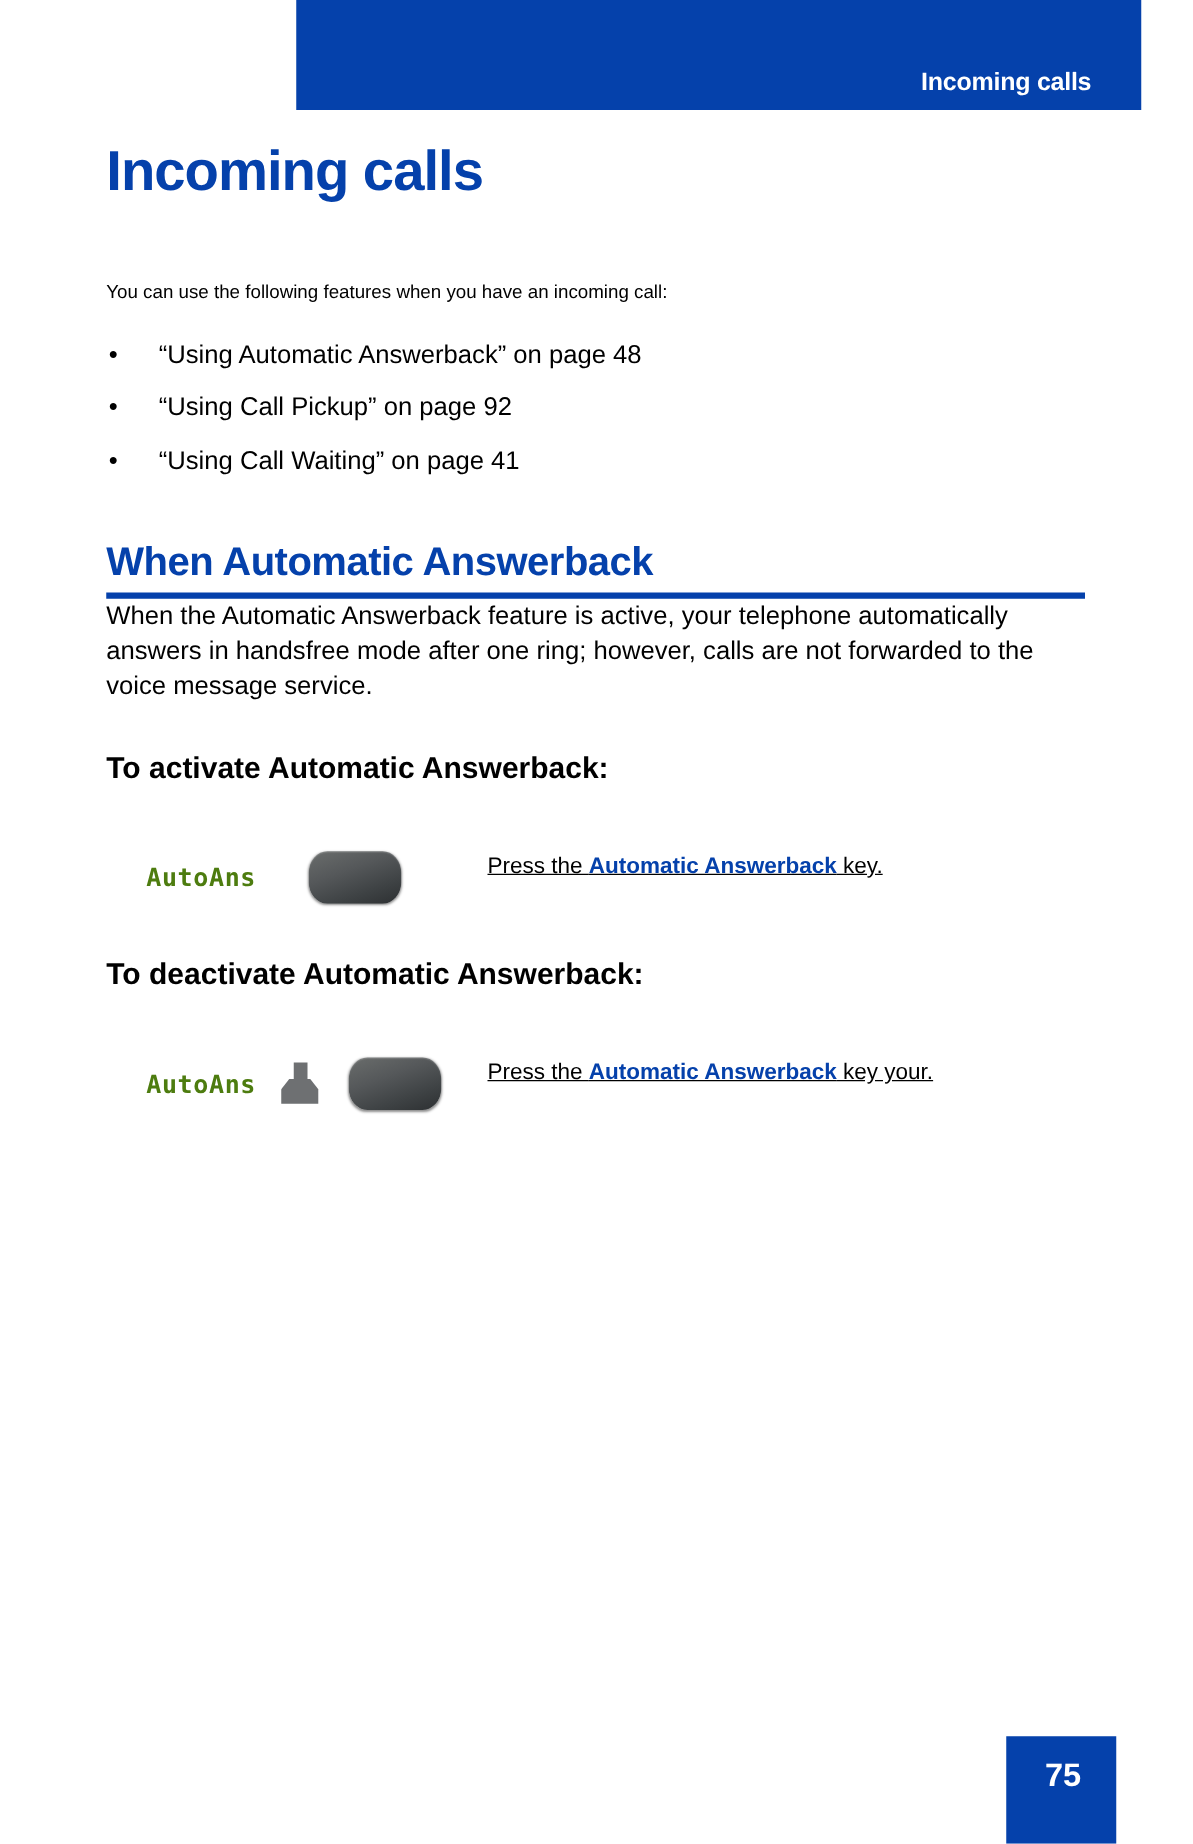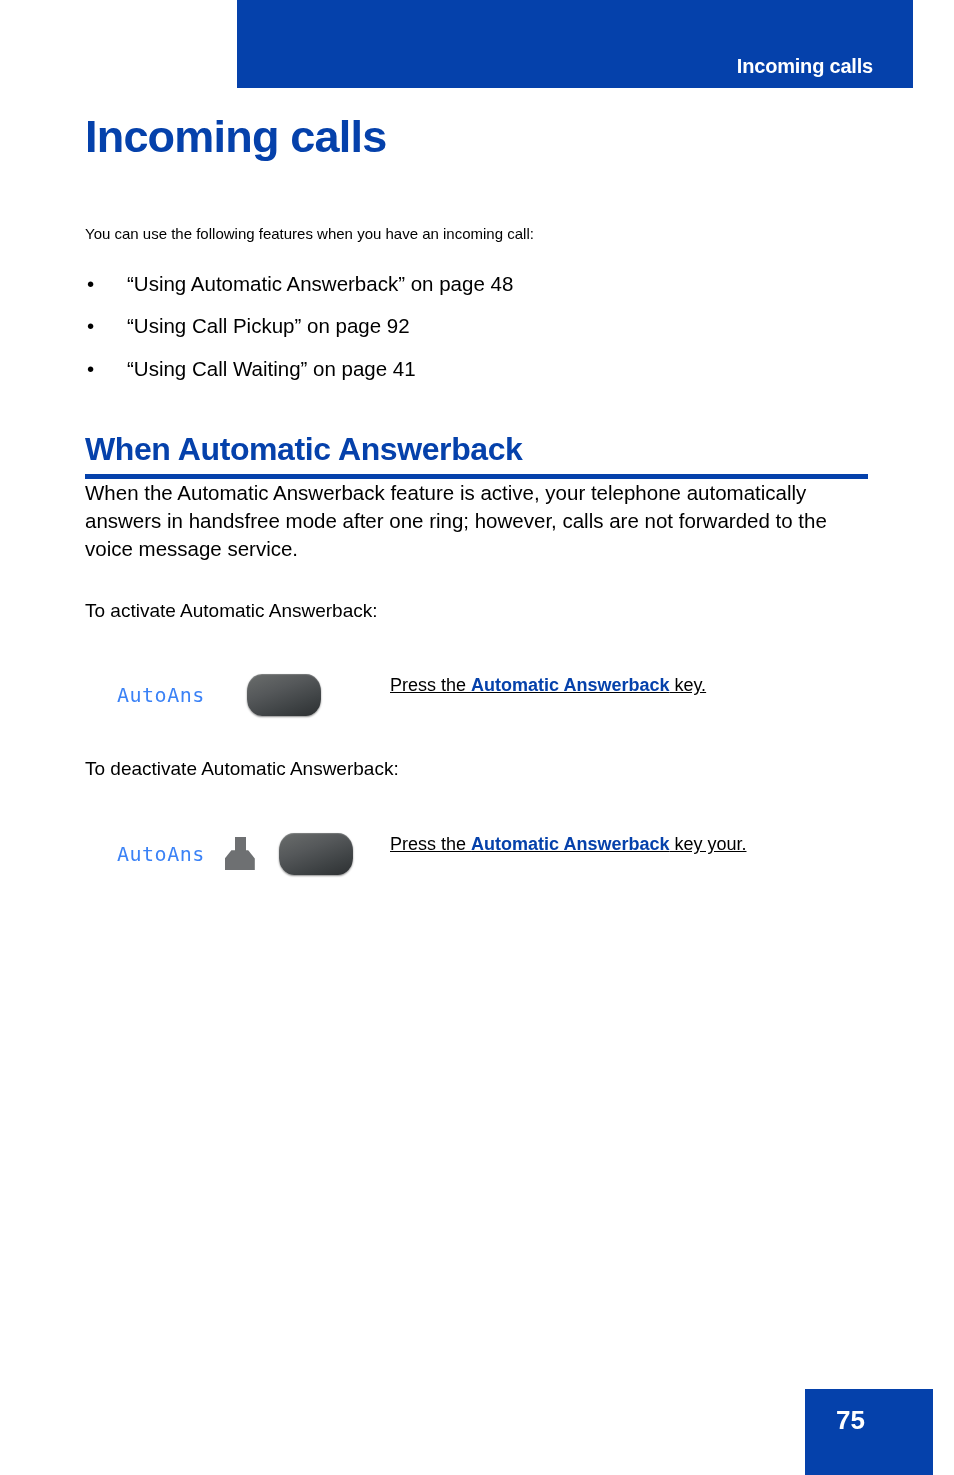--- a/index.html
+++ b/index.html
@@ -99,22 +99,22 @@
   p.body-para {
     margin: 0;
     font-size: 20.5px;
     line-height: 1.37;
     max-width: 790px;
   }
 
   h3.proc-heading {
     margin: 0;
     padding-top: 36px;
-    font-size: 19px;
-    font-weight: normal;
+    font-size: 24px;
+    font-weight: bold;
     line-height: 1.3;
   }
 
   
   .step-row {
     display: flex;
     align-items: flex-start;
     padding-top: 46px;
   }
   .step-visual {
@@ -126,23 +126,23 @@
     padding-left: 32px;
     box-sizing: border-box;
   }
   .step-row.row-two .step-visual {
     padding-left: 32px;
   }
 
   .lcd-label {
     font-family: "DejaVu Sans Mono", "Liberation Mono", monospace;
     font-size: 20px;
-    font-weight: normal;
+    font-weight: bold;
     letter-spacing: 0.5px;
-    color: #3b82f6;
+    color: #4d7c0f;
     white-space: nowrap;
   }
 
   .lcd-indicator {
     width: 30px;
     height: 34px;
     flex: 0 0 30px;
     margin-left: 20px;
     position: relative;
   }
@@ -186,21 +186,21 @@
   .feature-name {
     color: #0541ab;
     font-weight: bold;
   }
 
   
   .page-number-block {
     position: absolute;
     left: 805px;
     top: 1389px;
-    width: 128px;
+    width: 88px;
     height: 86px;
     background: #0541ab;
   }
   .page-number {
     position: absolute;
     left: 31px;
     top: 16px;
     color: #ffffff;
     font-size: 26px;
     font-weight: bold;

